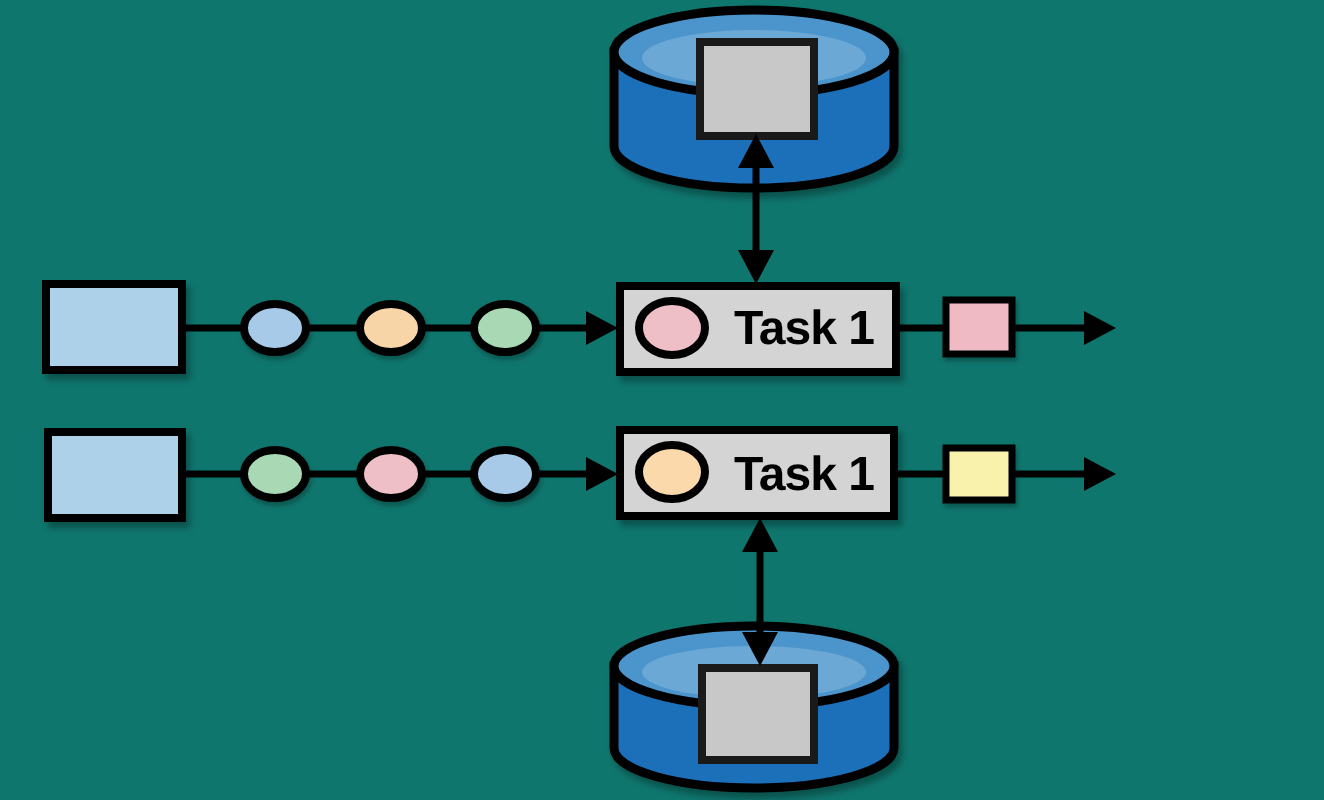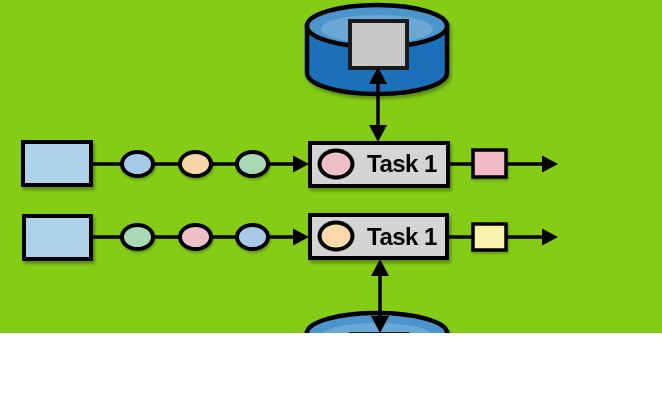--- a/index.html
+++ b/index.html
@@ -4,22 +4,22 @@
 <style>
   html, body {
     margin: 0;
     padding: 0;
     background: #ffffff;
     font-family: "Liberation Sans", sans-serif;
   }
   .stage {
     position: relative;
     width: 662px;
-    height: 333px;
-    background: #84cc16;
+    height: 400px;
+    background: #0f766e;
     overflow: hidden;
   }
   svg { display: block; }
   .outline       { stroke: #000000; }
   .thick         { stroke-width: 4.5px; }
   .mid           { stroke-width: 4px; }
   .thin          { stroke-width: 3.5px; }
   .flowline      { stroke: #000000; stroke-width: 3.5px; }
   .arrowhead     { fill: #000000; stroke: none; }
   .record-border { stroke: #1a1a1a; stroke-width: 4px; }

